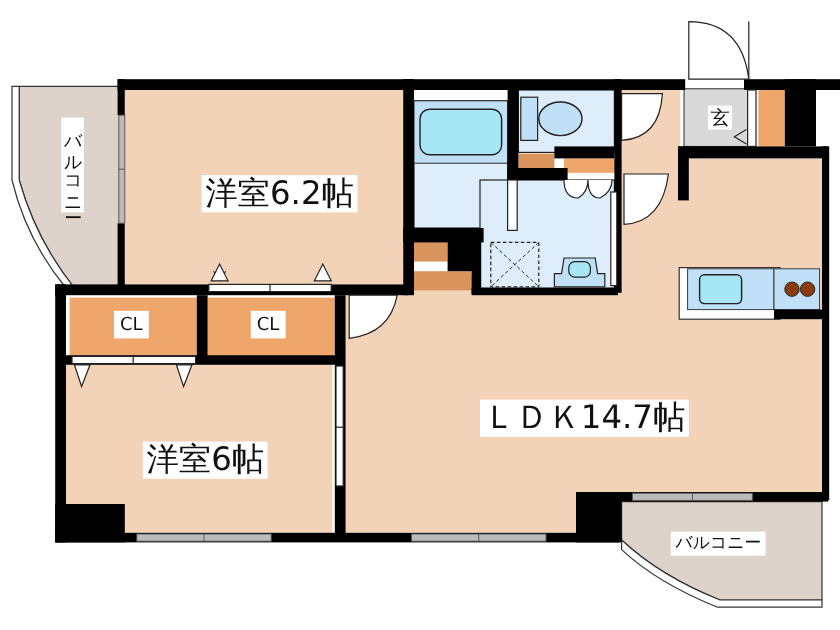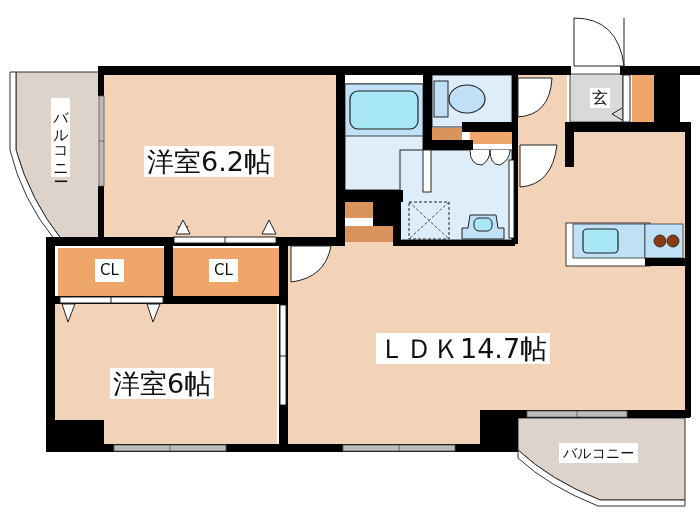--- a/index.html
+++ b/index.html
@@ -1,19 +1,19 @@
 <!DOCTYPE html>
 <html><head>
 <meta charset="utf-8">
 <style>
   html, body { margin: 0; padding: 0; background: #ffffff; }
   body { width: 700px; height: 525px; overflow: hidden; position: relative; font-family: "DejaVu Sans", "Liberation Sans", sans-serif; }
   svg { position: absolute; left: 0; top: 0; }
   .lbl { position: absolute; background: #ffffff; color: #111; white-space: nowrap; line-height: 1; }
-  .lbl-room-lg { font-size: 27px; padding: 2px 3px; letter-spacing: 0px; }
+  .lbl-room-lg { font-size: 27px; padding: 2px 3px; letter-spacing: 0px; margin-left: 24px; }
   .lbl-cl { font-size: 15px; padding: 4px 5px; }
   .lbl-balc-h { font-size: 14px; padding: 3px 4px; }
   .lbl-balc-v { font-size: 15px; padding: 3px 2px; writing-mode: vertical-rl; text-orientation: upright; letter-spacing: 1px; }
   .lbl-genkan { font-size: 16px; padding: 2px 2px; }
 </style>
 </head>
 <body>
 
 <svg width="700" height="525" viewBox="0 0 700 525" xmlns="http://www.w3.org/2000/svg">
 
@@ -152,19 +152,19 @@
 
     <rect x="509" y="160" width="5" height="78" fill="#fff"></rect>
 
     <rect x="423" y="150" width="8" height="42" fill="#fff"></rect>
 
     <rect x="623" y="75" width="7" height="47" fill="#fff"></rect>
   </g>
 </svg>
 
 <div class="lbl lbl-room-lg" style="left:144px; top:146px;">洋室6.2帖</div>
-<div class="lbl lbl-room-lg" style="left:110px; top:368px;">洋室6帖</div>
+<div class="lbl lbl-room-lg" style="left:95px; top:368px;">洋室6帖</div>
 <div class="lbl lbl-room-lg" style="left:376px; top:333px;">ＬＤＫ14.7帖</div>
 <div class="lbl lbl-cl" style="left:95px; top:259px;">CL</div>
 <div class="lbl lbl-cl" style="left:209px; top:259px;">CL</div>
 <div class="lbl lbl-balc-v" style="left:51px; top:98px;">バルコニー</div>
 <div class="lbl lbl-balc-h" style="left:559px; top:443px;">バルコニー</div>
 <div class="lbl lbl-genkan" style="left:590px; top:88px;">玄</div>
 
 </body></html>

